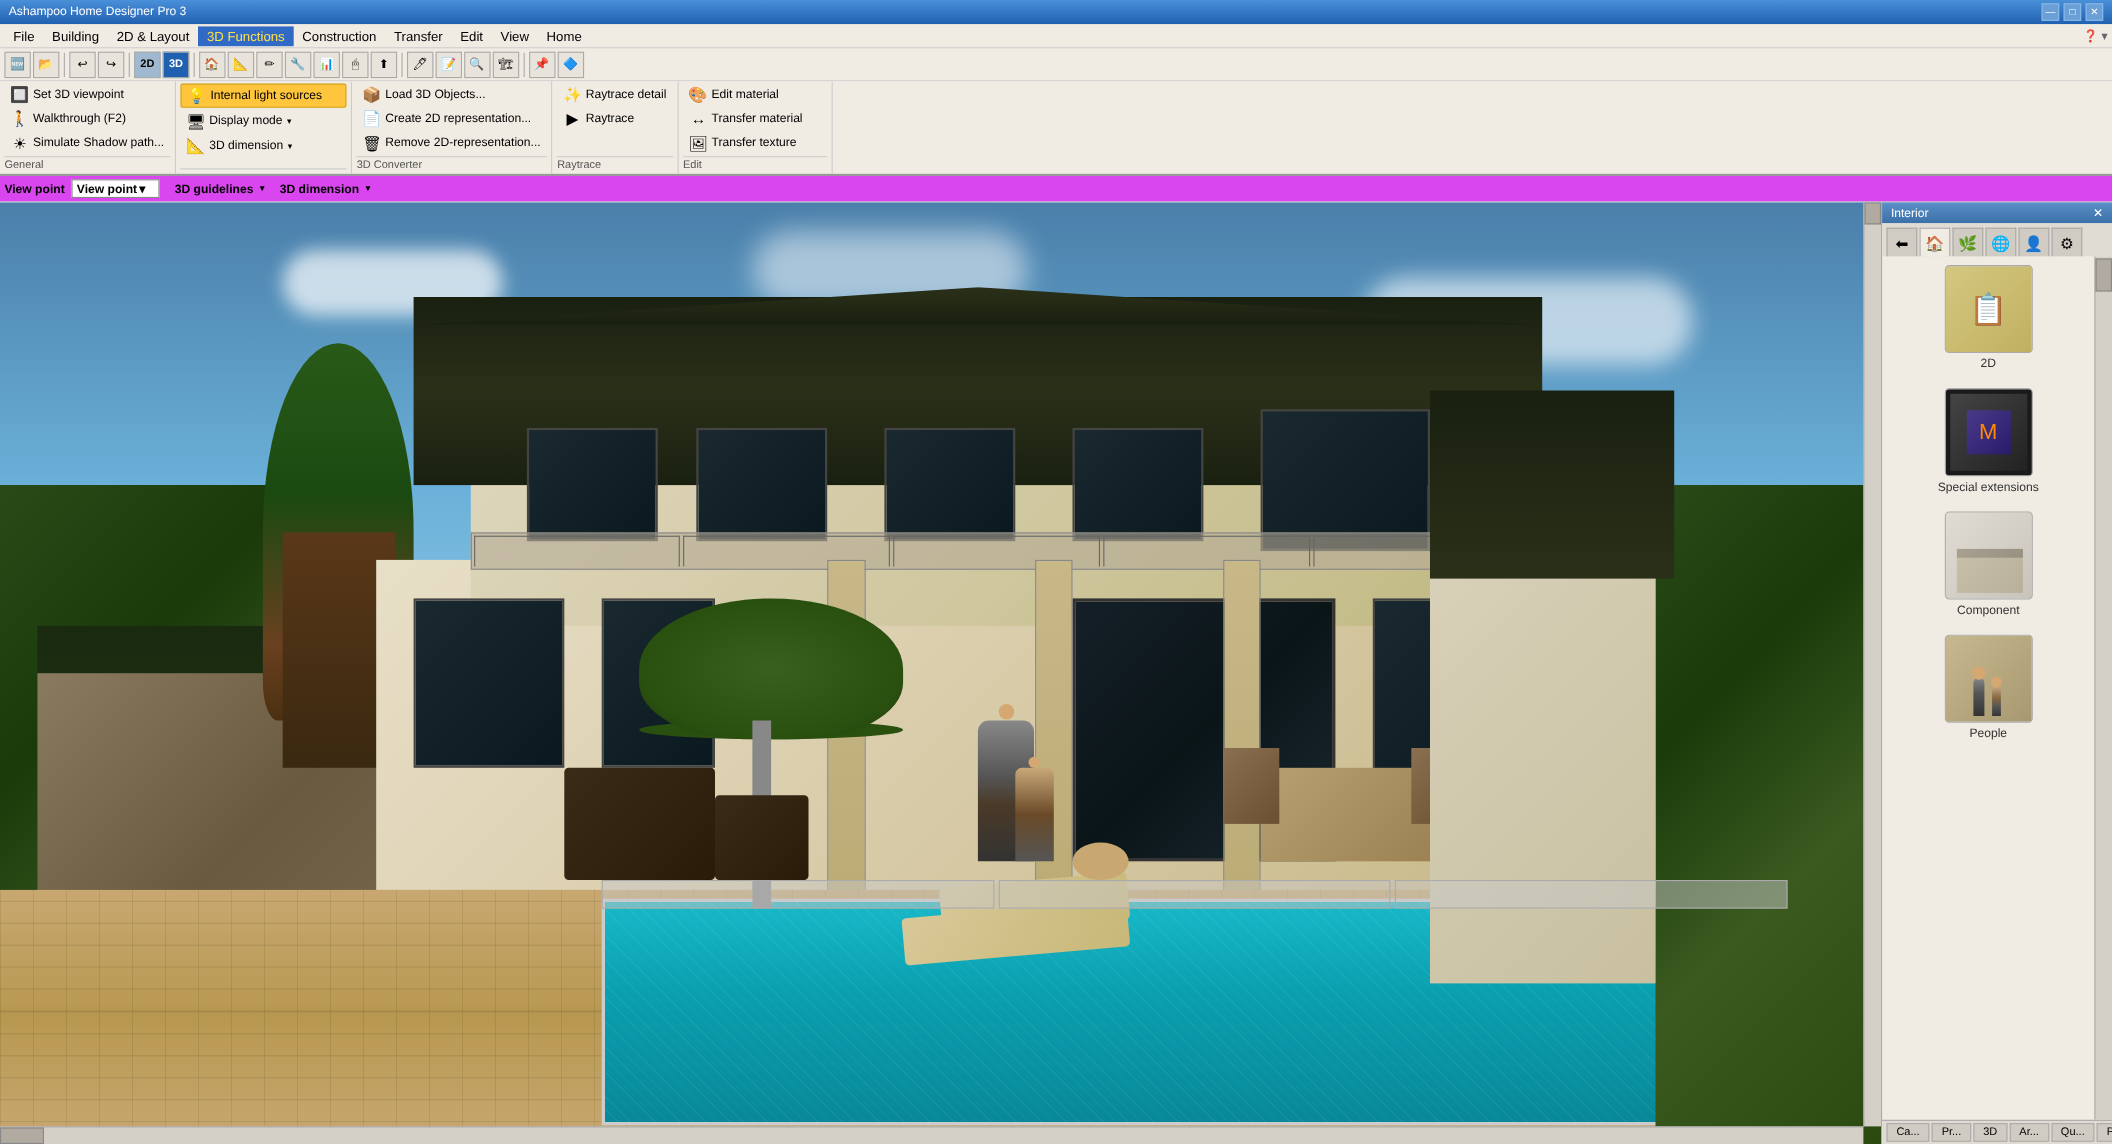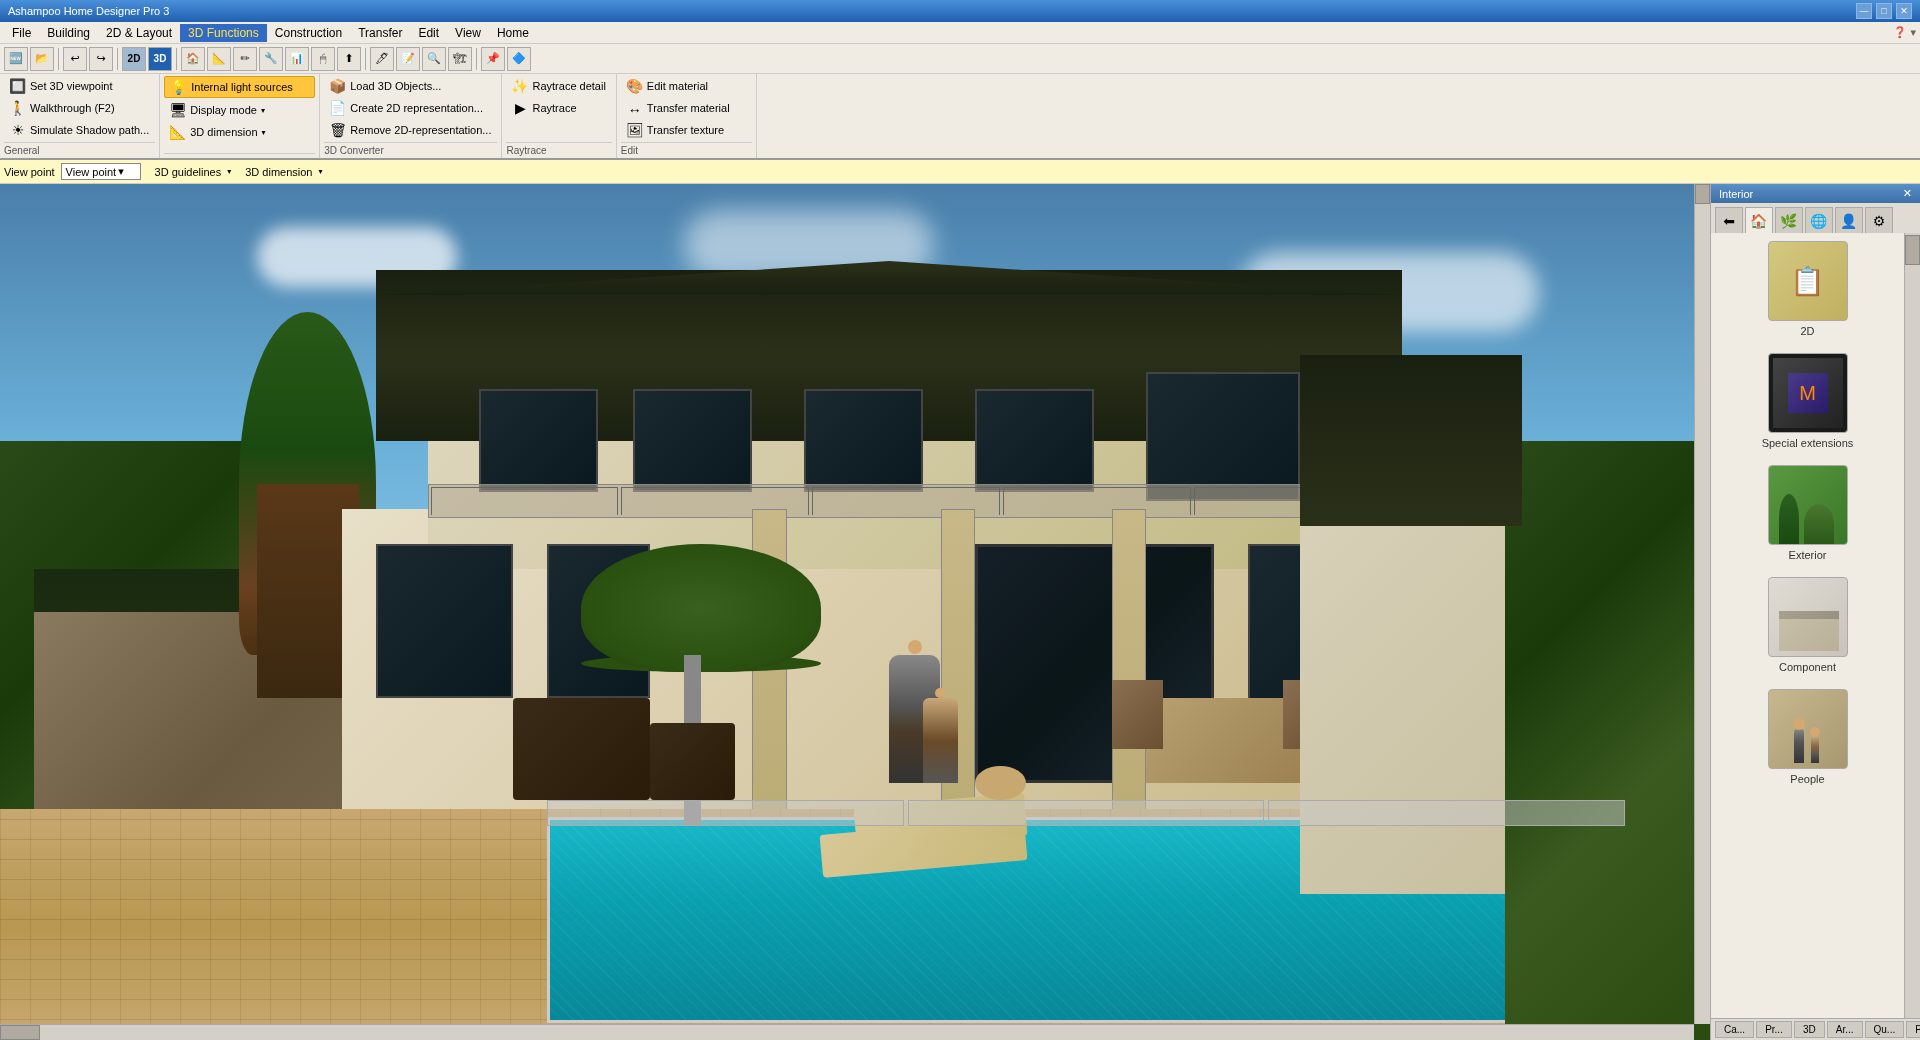--- a/index.html
+++ b/index.html
@@ -236,27 +236,28 @@
       display: flex;
       flex-direction: column;
     }
 
     
     .arrow-down { font-size: 8px; }
 
     
     #viewpoint-bar {
       height: 24px;
-      background: #fef9c3;
+      background: #d946ef;
       display: flex;
       align-items: center;
       padding: 0 4px;
       gap: 6px;
       border-bottom: 1px solid #ccc;
       font-size: 11px;
+      font-weight: bold;
     }
     .viewpoint-dropdown {
       display: flex; align-items: center; gap: 2px;
       background: white;
       border: 1px solid #888;
       padding: 1px 4px;
       min-width: 80px;
       cursor: pointer;
     }
   </style>
@@ -551,27 +552,20 @@
 
         <div class="catalog-item">
           <div class="catalog-item-img" style="background:#1a1a1a; position:relative;">
             <div style="position:absolute; inset:4px; background:linear-gradient(135deg, #444 0%, #222 100%); display:flex; align-items:center; justify-content:center;">
               <div style="width:40px; height:40px; background:linear-gradient(135deg, #4a3a8a 0%, #2a1a6a 100%); display:flex; align-items:center; justify-content:center; font-size:20px; color:#ff8a00;">M</div>
             </div>
           </div>
           <span class="catalog-item-label">Special extensions</span>
         </div>
 
-        <div class="catalog-item">
-          <div class="catalog-item-img" style="background:linear-gradient(135deg, #5a9840 0%, #3a7828 100%); position:relative; overflow:hidden;">
-            <div style="position:absolute; bottom:0; left:10px; width:20px; height:50px; background:linear-gradient(180deg, #2a6020 0%, #1a4a10 100%); border-radius:50% 50% 0 0;"></div>
-            <div style="position:absolute; bottom:0; left:35px; width:30px; height:40px; background:linear-gradient(180deg, #4a7830 0%, #2a5818 100%); border-radius:50% 50% 0 0;"></div>
-          </div>
-          <span class="catalog-item-label">Exterior</span>
-        </div>
 
         <div class="catalog-item">
           <div class="catalog-item-img" style="background:linear-gradient(135deg, #e0dcd4 0%, #c8c4bc 100%); position:relative; overflow:hidden;">
             <div style="position:absolute; bottom:5px; left:10px; width:60px; height:40px; background:linear-gradient(135deg, #c8c0a8 0%, #b8b098 100%);">
               <div style="position:absolute; top:0; left:0; right:0; height:8px; background:linear-gradient(135deg, #a8a090 0%, #989080 100%);"></div>
             </div>
           </div>
           <span class="catalog-item-label">Component</span>
         </div>
 

